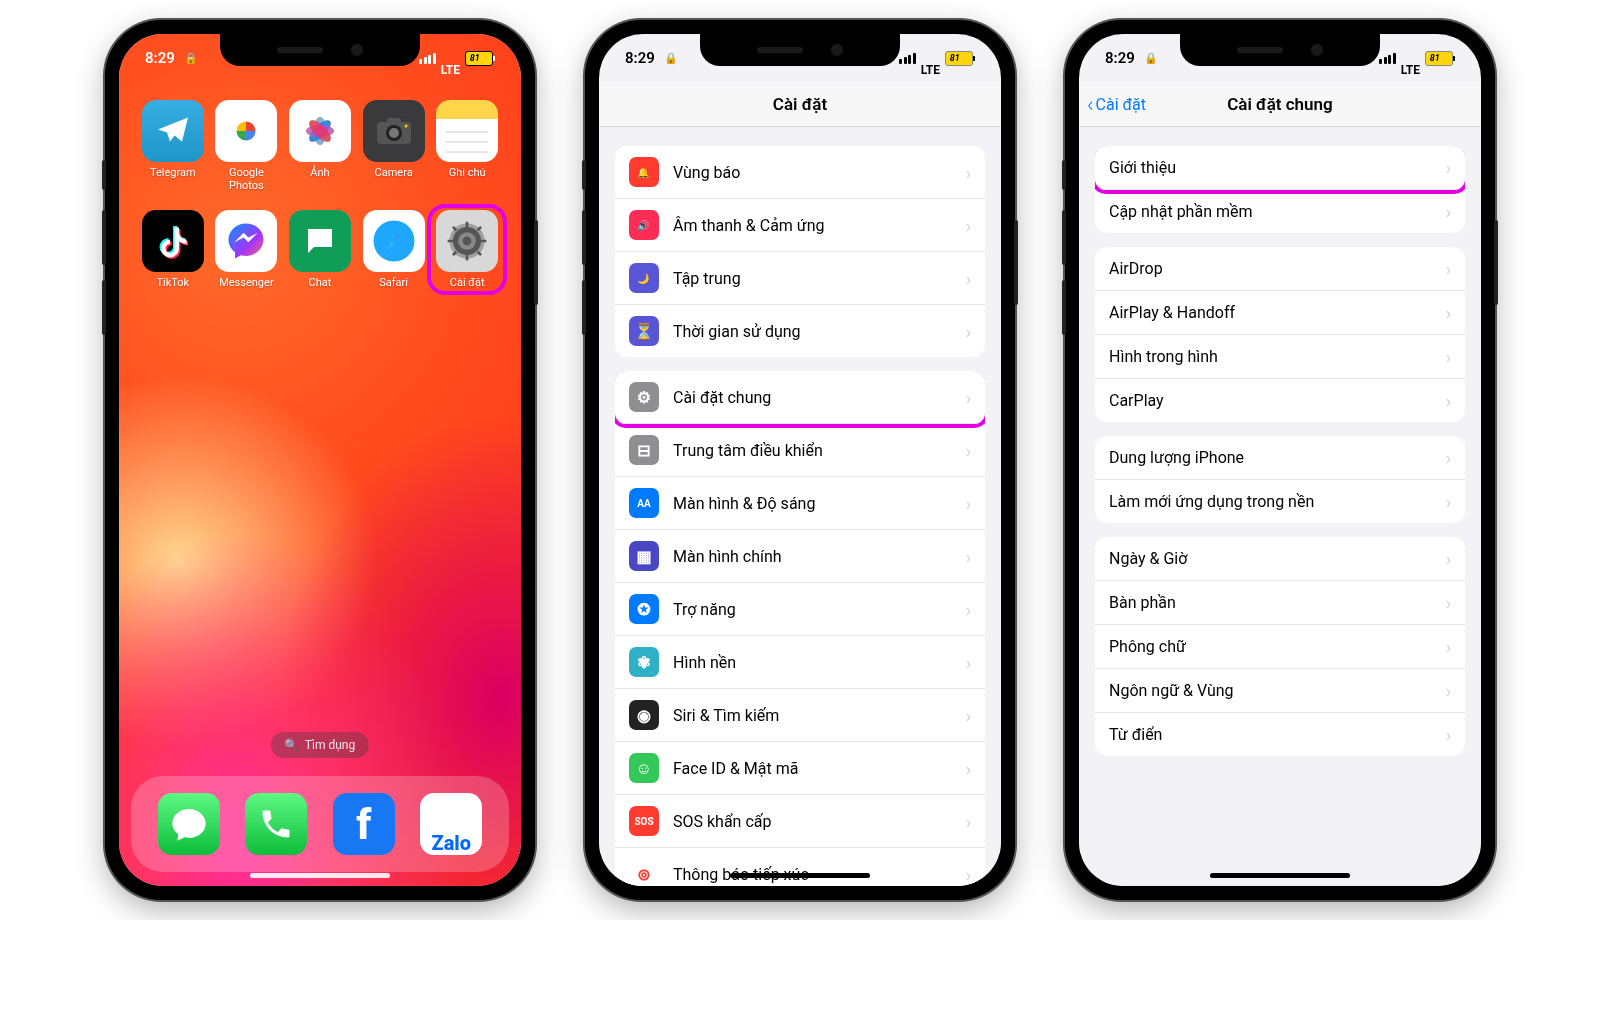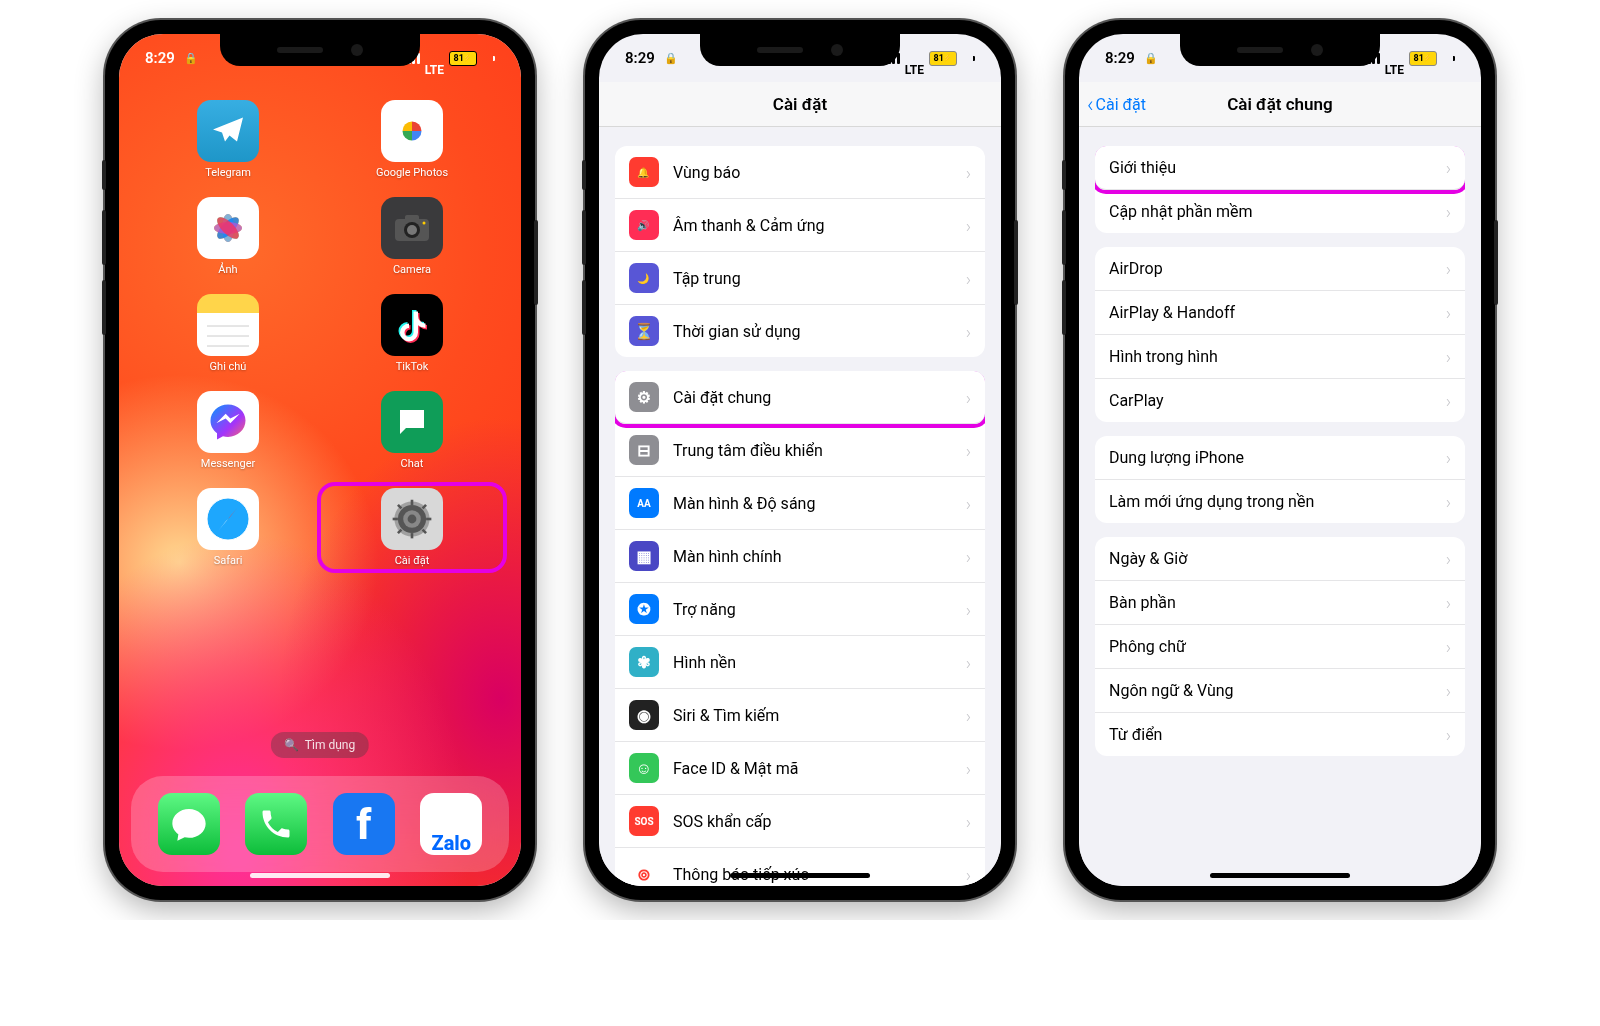--- a/index.html
+++ b/index.html
@@ -72,41 +72,41 @@
   }
   .status-left { display:flex; align-items:center; gap:10px;}
   .status-right {display:flex; align-items:center; gap:5px;}
   .sig-bars {display:flex; align-items:flex-end; gap:1.5px;}
   .sig-bars span {width:3px; background:currentColor; border-radius:1px;}
   .sig-bars span:nth-child(1){height:5px;}
   .sig-bars span:nth-child(2){height:7px;}
   .sig-bars span:nth-child(3){height:9px;}
   .sig-bars span:nth-child(4){height:11px;}
   .lte { font-size:12px; font-weight:700;margin-top:24px;}
-  .battery { display:flex; align-items:center; gap:16px;}
+  .battery { display:flex; align-items:center; gap:0;font-style:italic;}
   .battery-body {width:26px;height:13px;border:1px solid currentColor;border-radius:3px;position:relative;background:#ffd60a;display:flex;align-items:center;justify-content:center;font-size:9px;font-weight:700;color:#000;}
   .battery-tip {width:2px;height:5px;background:currentColor;border-radius:0 1px 1px 0;}
   .lock-small {font-size:11px;}
   .screen1 .status-bar {color:#fff;}
   .screen2 .status-bar, .screen3 .status-bar {color:#000;}
   .screen2 .battery-body, .screen3 .battery-body {border-color:#888;}
 
   
   .wallpaper {
     position:absolute; inset:0;
     background:
       radial-gradient(ellipse 110% 70% at 30% 95%, #ff2d9d 0%, transparent 52%),
       radial-gradient(ellipse 100% 60% at 95% 78%, #d90062 0%, transparent 55%),
       radial-gradient(ellipse 90% 40% at 15% 62%, #ffd890 0%, transparent 55%),
       radial-gradient(circle at 30% 25%, #ff6a2a 0%, #ff4b1e 35%, #ff3a1a 60%);
   }
 
   .app-grid {
     position:absolute; top:66px; left:20px; right:20px;
-    display:grid; grid-template-columns: repeat(2,1fr);
+    display:grid; grid-template-columns: repeat(5,1fr);
     gap: 18px 6px;
   }
   .app {
     display:flex; flex-direction:column; align-items:center;
     text-align:center;
   }
   .app-icon {
     width:62px; height:62px; border-radius:14px; background:#fff;
     display:flex; align-items:center; justify-content:center;
     font-size:32px; position:relative; overflow:hidden;

